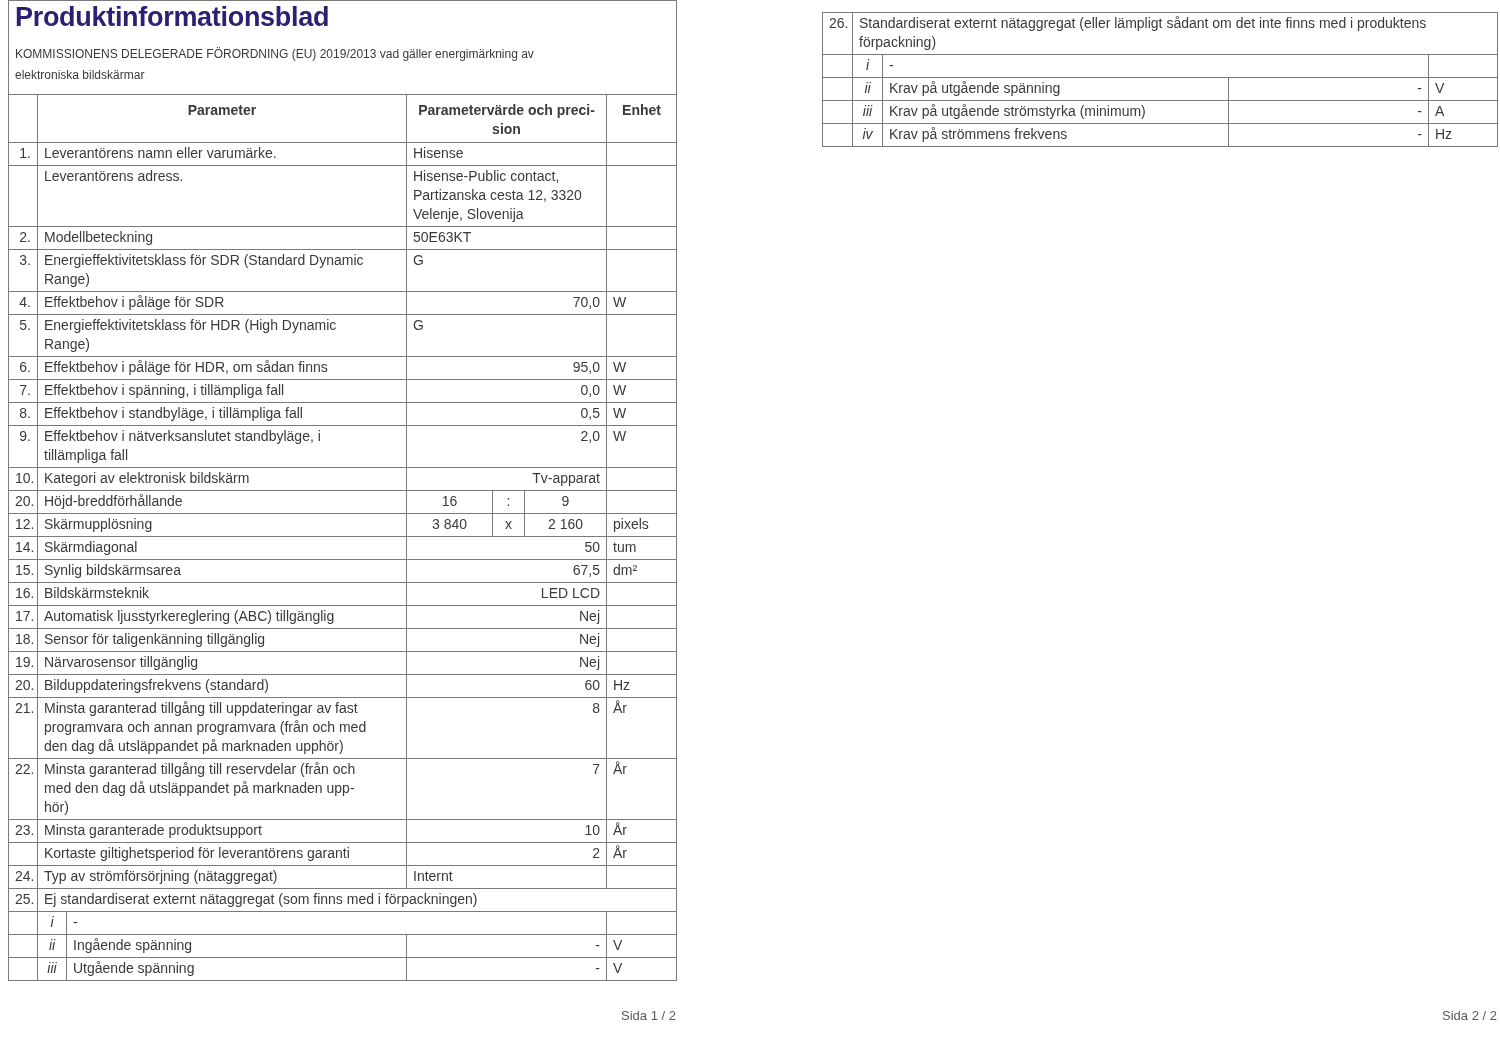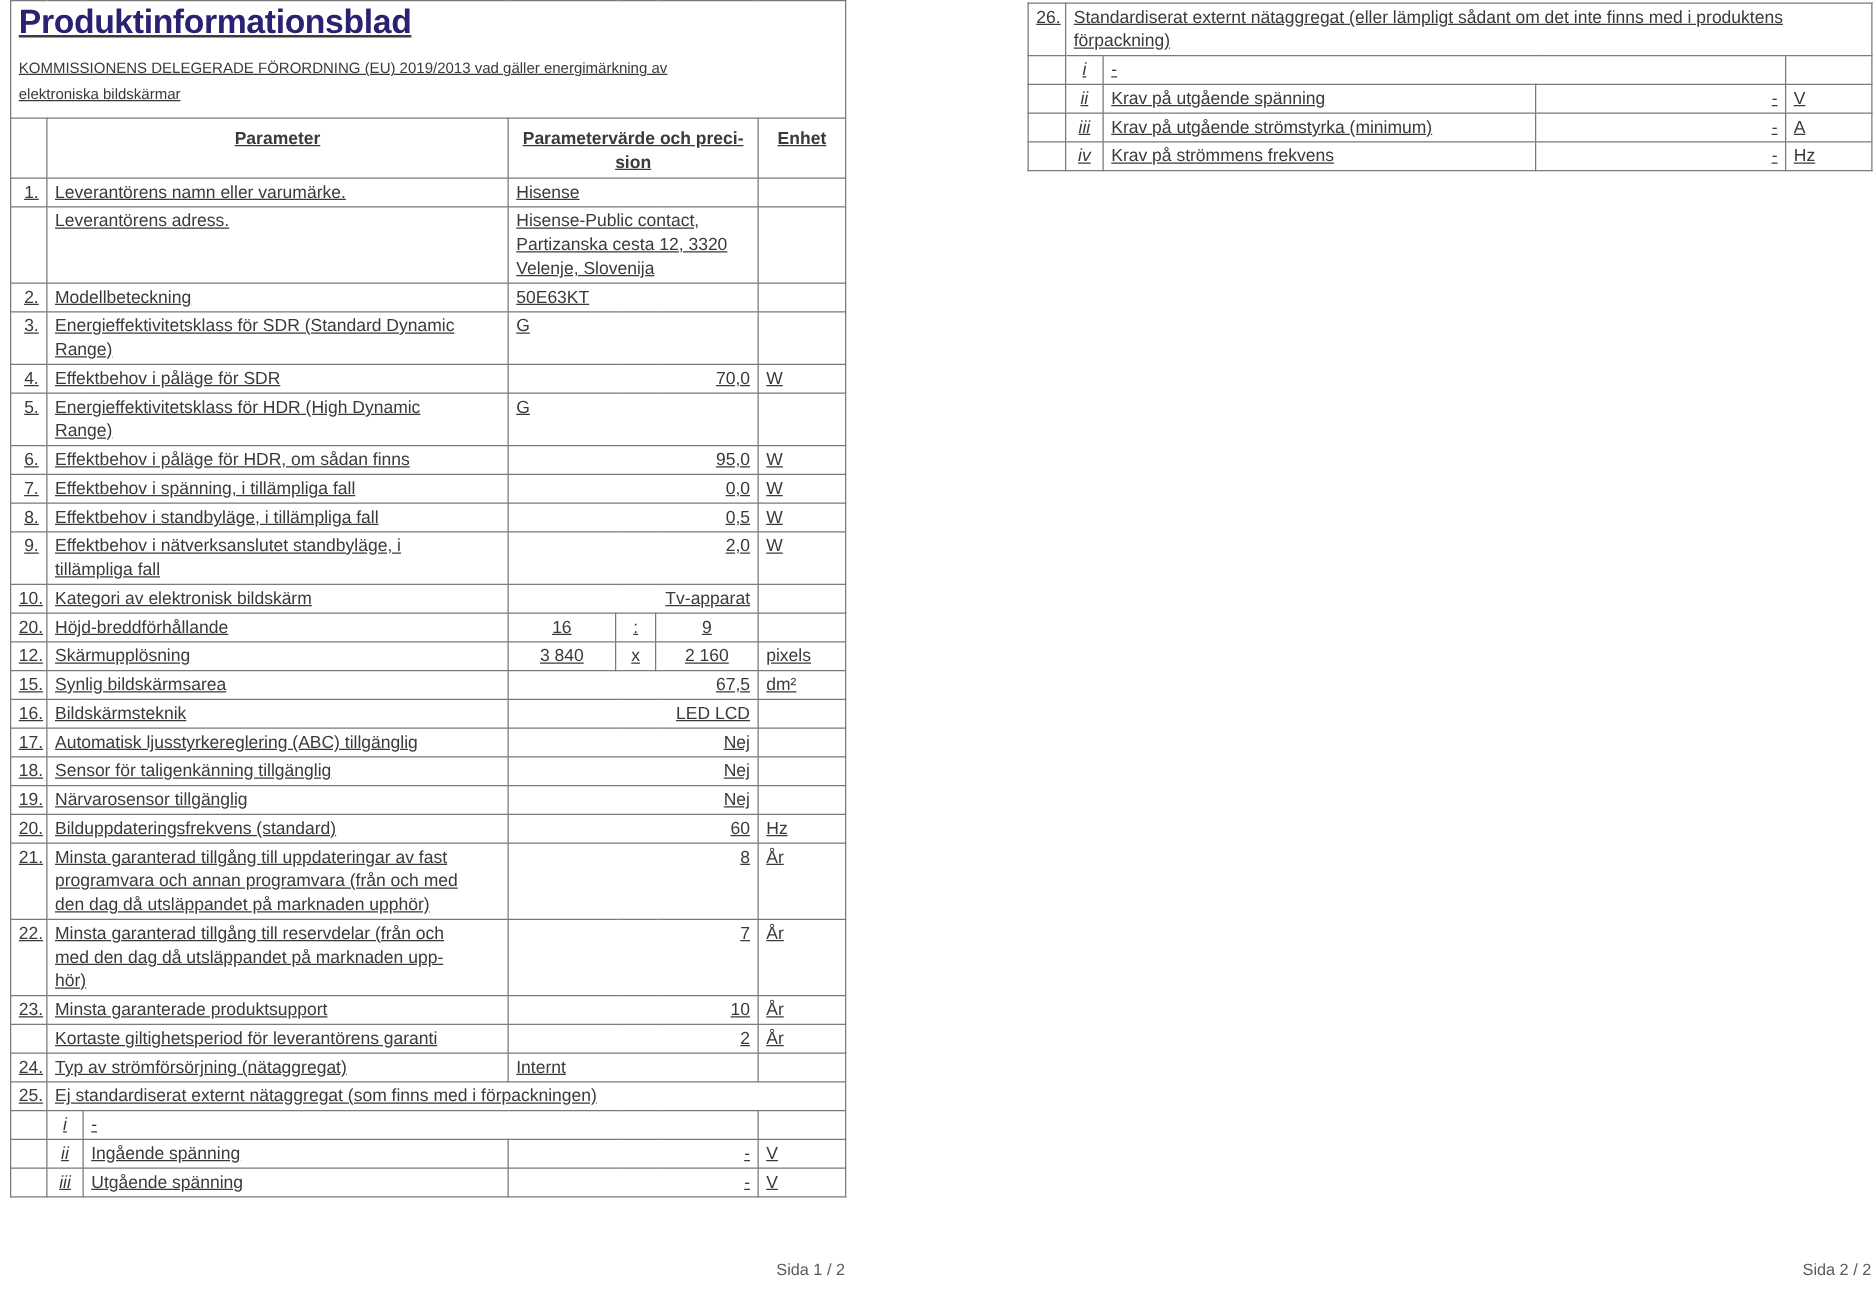--- a/index.html
+++ b/index.html
@@ -2,23 +2,23 @@
 <html lang="sv" style="--title: #2b2173; --text: #3a3a3a; --border: #7a7a7a; --pagenum: #5a5a5a; --bg: #ffffff;"><head>
 <meta charset="utf-8">
 <style>
   :root{
     --title:#2b2173; --text:#3a3a3a; --border:#7a7a7a; --pagenum:#5a5a5a; --bg:#ffffff;
   }
   *{box-sizing:border-box; margin:0; padding:0;}
   html,body{width:1500px; height:1048px; background:var(--bg); overflow:hidden;}
   body{font-family:"Liberation Sans", sans-serif; color:var(--text); position:relative;}
 
-  .page{position:absolute; top:0; height:1048px;text-decoration:underline;}
+  .page{position:absolute; top:0; height:1048px;}
   .page1{left:8px; width:668px;}
-  .page2{left:822px; width:675px; padding-top:2px;}
+  .page2{left:822px; width:675px; padding-top:12px;}
 
   table.doc{border-collapse:collapse; table-layout:fixed; width:100%;
             font-size:14px; line-height:19px; color:var(--text);}
   table.doc td{border:1px solid var(--border); vertical-align:top;
                padding:1px 6px 2px; overflow:hidden;}
 
   .pre{white-space:pre-line;}
 
   .title-cell{padding:6px 2px 2px; height:94px;}
   h1.doc-title{font-size:27px; line-height:30px; font-weight:bold; color:var(--title);
@@ -163,20 +163,26 @@
     <tr>
       <td class="ncol">12.</td>
       <td colspan="2">Skärmupplösning</td>
       <td class="ctr">3 840</td>
       <td class="ctr">x</td>
       <td class="ctr">2 160</td>
       <td class="unit">pixels</td>
     </tr>
 
 
+    <tr>
+      <td class="ncol">14.</td>
+      <td colspan="2">Skärmdiagonal</td>
+      <td colspan="3" class="vr">50</td>
+      <td class="unit">tum</td>
+    </tr>
 
     <tr>
       <td class="ncol">15.</td>
       <td colspan="2">Synlig bildskärmsarea</td>
       <td colspan="3" class="vr">67,5</td>
       <td class="unit">dm²</td>
     </tr>
 
     <tr>
       <td class="ncol">16.</td>

